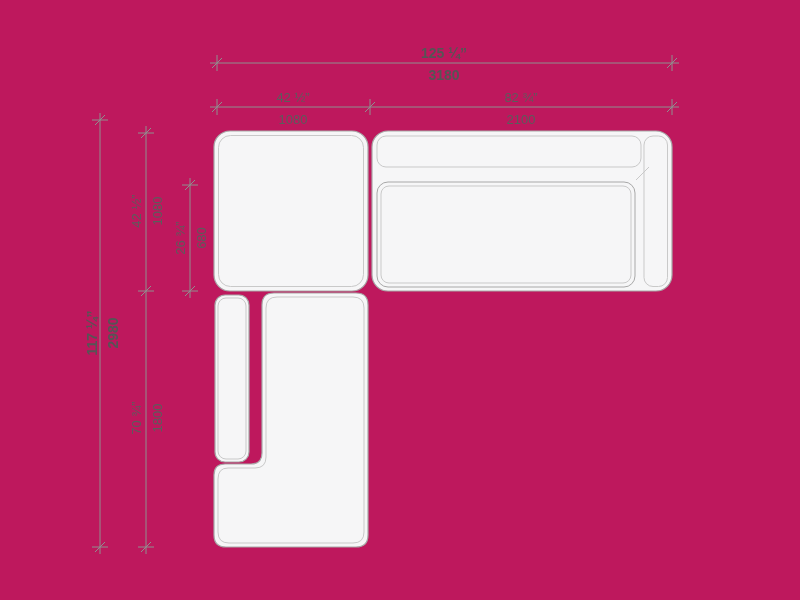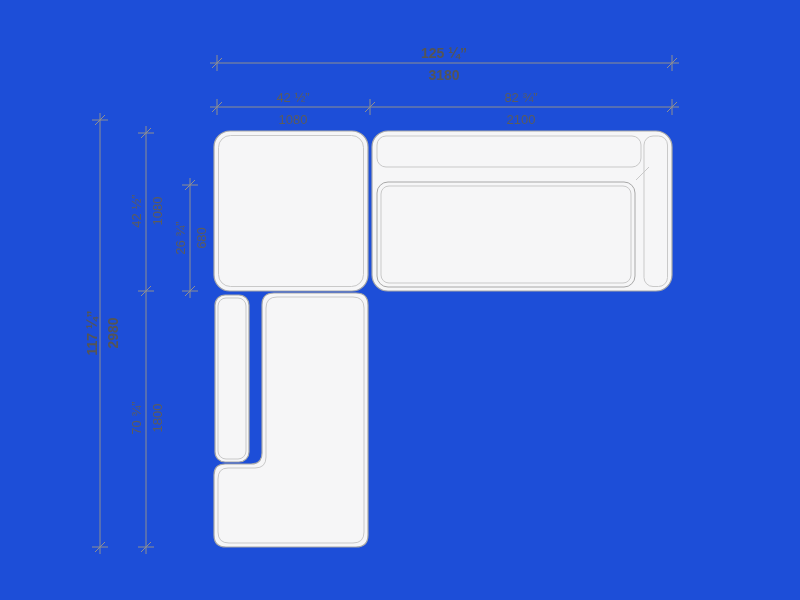--- a/index.html
+++ b/index.html
@@ -5,21 +5,21 @@
   html, body {
     margin: 0;
     padding: 0;
     background: #f1f1f2;
     font-family: "Liberation Sans", "DejaVu Sans", sans-serif;
   }
   .stage {
     position: relative;
     width: 800px;
     height: 600px;
-    background: #1d4ed8;
+    background: #be185d;
     overflow: hidden;
   }
   svg { display: block; }
   .outline { fill: #f6f6f7; stroke: #a8a8a8; stroke-width: 1.2; }
   .inner   { fill: none;    stroke: #c9c9c9; stroke-width: 1;   }
   .cushion { fill: none;    stroke: #a8a8a8; stroke-width: 1;   }
   .dim     { stroke: #8f8f8f; stroke-width: 1; }
   .lbl     { fill: #5c5c5c; font-size: 13px; }
   .lbl-bold{ fill: #555555; font-size: 14px; font-weight: bold; }
   text { text-anchor: middle; }

